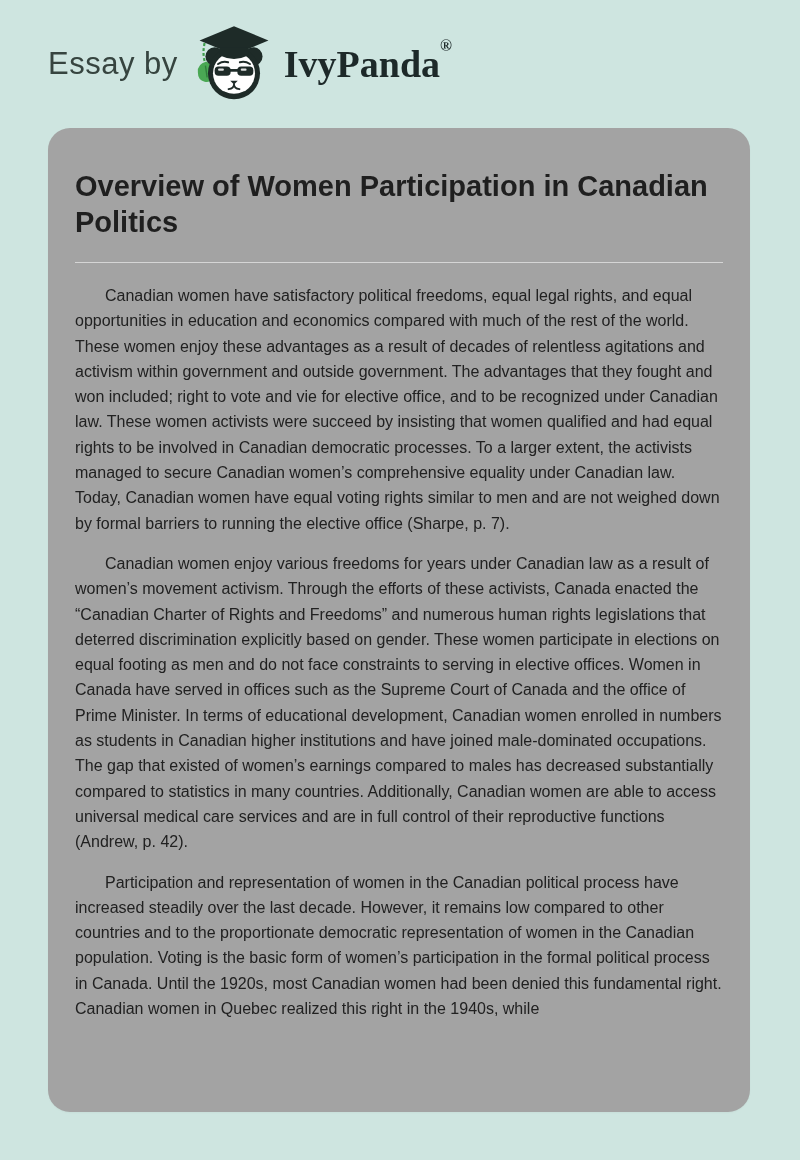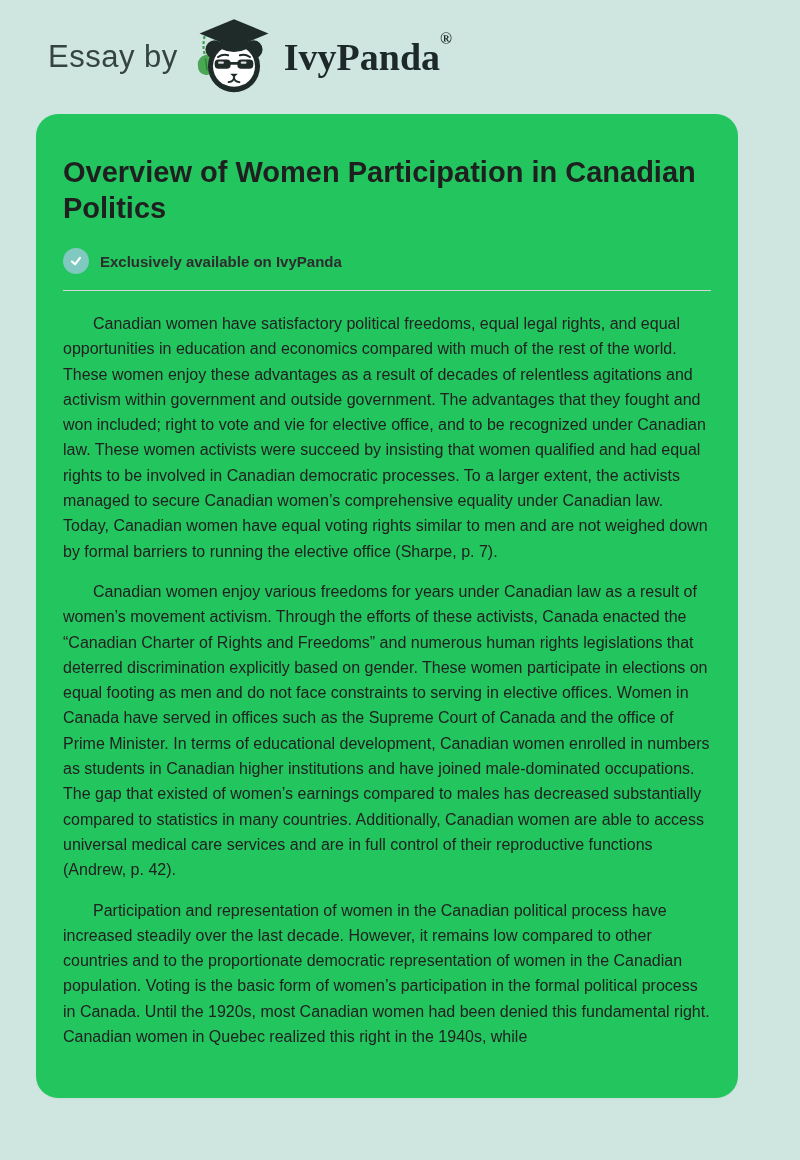--- a/index.html
+++ b/index.html
@@ -9,21 +9,21 @@
     overflow: hidden;
   }
   body {
     background: #cee5e0;
     font-family: "Liberation Sans", sans-serif;
     color: #212121;
   }
 
   
   .site-header {
-    height: 114px;
+    height: 128px;
     display: flex;
     align-items: center;
     padding-left: 48px;
   }
   .essay-by {
     font-size: 31px;
     color: #36443f;
     letter-spacing: 0.5px;
     margin-right: 14px;
   }
@@ -52,22 +52,22 @@
     font-size: 16px;
     color: #1d2929;
     vertical-align: super;
     position: relative;
     top: -12px;
   }
 
   
   .card {
     width: 702px;
-    margin-left: 36px;
-    background: #22c55e;
+    margin-left: 48px;
+    background: #a3a3a3;
     border-radius: 22px;
     padding: 40px 27px 48px 27px;
     min-height: 984px;
     box-shadow: 0 1px 2px rgba(0,0,0,0.03);
   }
   .card h1 {
     font-size: 29px;
     line-height: 36px;
     font-weight: bold;
     color: #1f1f1f;
@@ -147,28 +147,20 @@
 
       <path d="M38 84 q12 6 24 0" stroke="#1e2b28" stroke-width="3" fill="none" stroke-linecap="round"></path>
     </svg>
     <span class="brand"><span>IvyPanda</span><span class="registered">®</span></span>
   </span>
 </header>
 
 <main class="card">
   <h1>Overview of Women Participation in Canadian Politics</h1>
 
-  <div class="badge-row">
-    <span class="badge-circle">
-      <svg width="14" height="14" viewBox="0 0 14 14">
-        <polyline points="3,7.5 6,10.3 11,3.8" fill="none" stroke="#ffffff" stroke-width="2.2" stroke-linecap="round" stroke-linejoin="round"></polyline>
-      </svg>
-    </span>
-    <span class="badge-label">Exclusively available on IvyPanda</span>
-  </div>
 
   <hr class="divider">
 
   <div class="essay-body">
     <p>Canadian women have satisfactory political freedoms, equal legal rights, and equal opportunities in education and economics compared with much of the rest of the world. These women enjoy these advantages as a result of decades of relentless agitations and activism within government and outside government. The advantages that they fought and won included; right to vote and vie for elective office, and to be recognized under Canadian law. These women activists were succeed by insisting that women qualified and had equal rights to be involved in Canadian democratic processes. To a larger extent, the activists managed to secure Canadian women’s comprehensive equality under Canadian law. Today, Canadian women have equal voting rights similar to men and are not weighed down by formal barriers to running the elective office (Sharpe, p. 7).</p>
     <p>Canadian women enjoy various freedoms for years under Canadian law as a result of women’s movement activism. Through the efforts of these activists, Canada enacted the “Canadian Charter of Rights and Freedoms” and numerous human rights legislations that deterred discrimination explicitly based on gender. These women participate in elections on equal footing as men and do not face constraints to serving in elective offices. Women in Canada have served in offices such as the Supreme Court of Canada and the office of Prime Minister. In terms of educational development, Canadian women enrolled in numbers as students in Canadian higher institutions and have joined male-dominated occupations. The gap that existed of women’s earnings compared to males has decreased substantially compared to statistics in many countries. Additionally, Canadian women are able to access universal medical care services and are in full control of their reproductive functions (Andrew, p. 42).</p>
     <p>Participation and representation of women in the Canadian political process have increased steadily over the last decade. However, it remains low compared to other countries and to the proportionate democratic representation of women in the Canadian population. Voting is the basic form of women’s participation in the formal political process in Canada. Until the 1920s, most Canadian women had been denied this fundamental right. Canadian women in Quebec realized this right in the 1940s, while</p>
   </div>
 </main>
 

